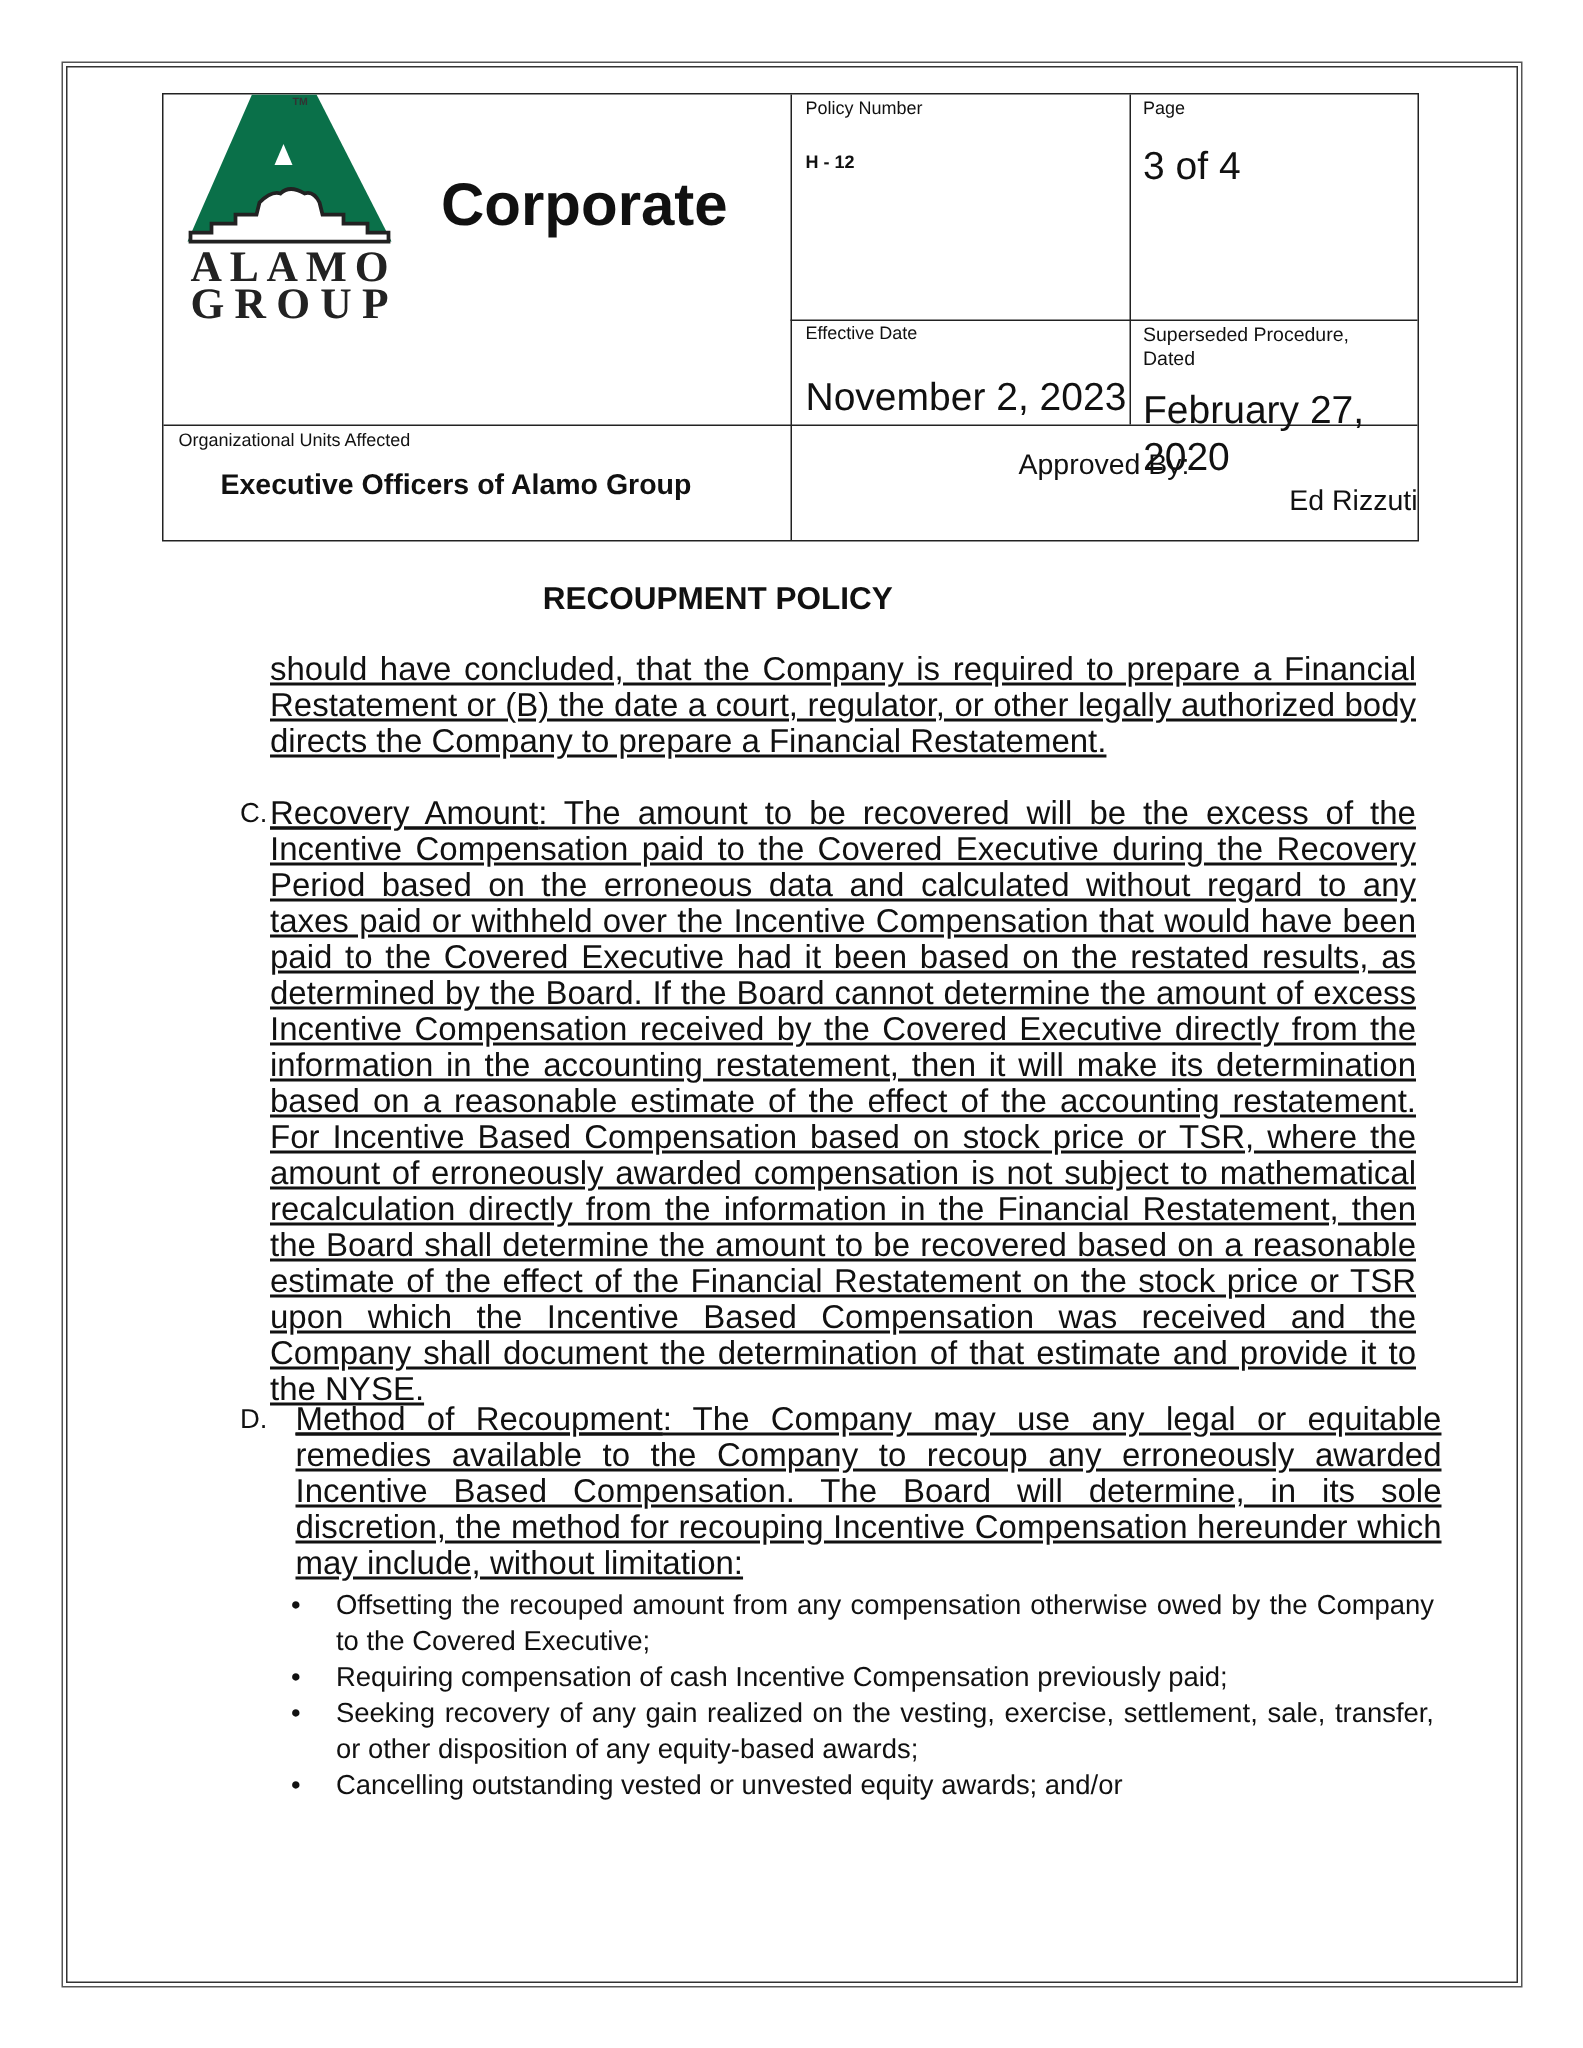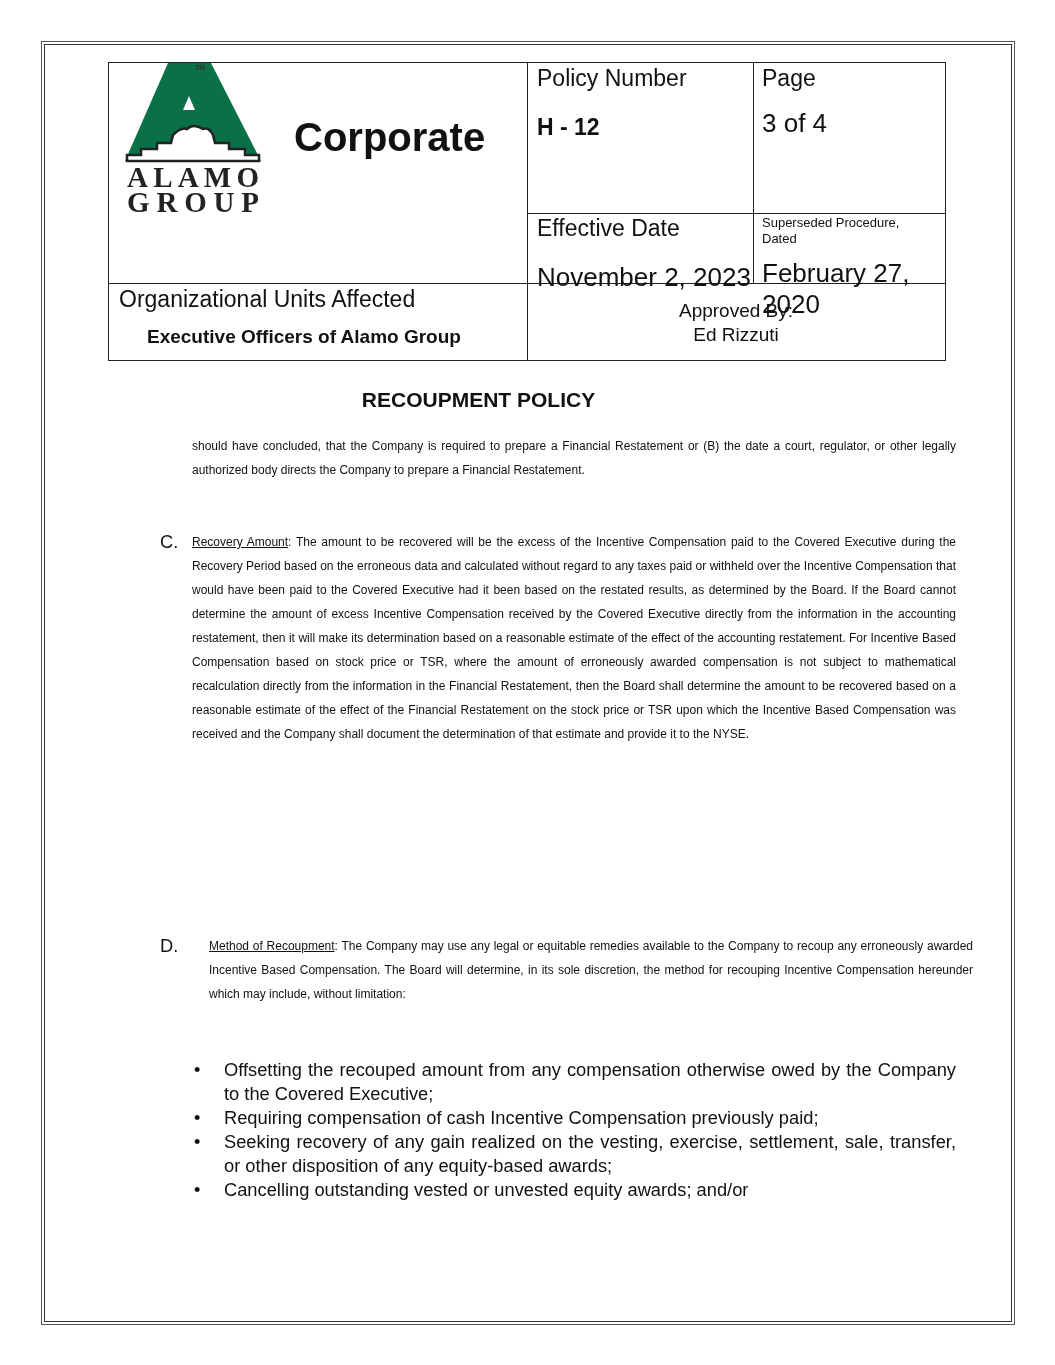--- a/index.html
+++ b/index.html
@@ -5,26 +5,26 @@
   html, body { margin:0; padding:0; background:#fff; }
   body { width:1055px; height:1365px; position:relative; font-family:"Liberation Sans", sans-serif; color:#111; overflow:hidden; }
   .page-border { position:absolute; left:41px; top:41px; width:972px; height:1282px; border:1px solid #555; }
   .page-border-inner { position:absolute; left:44px; top:44px; width:966px; height:1276px; border:1px solid #333; }
   .hdr { position:absolute; left:108px; top:62px; width:838px; height:299px; border:1px solid #222; box-sizing:border-box; }
   .cell { position:absolute; box-sizing:border-box; }
   .vline { position:absolute; background:#222; width:1px; }
   .hline { position:absolute; background:#222; height:1px; }
   .logo { position:absolute; left:14px; top:0; width:140px; height:150px; }
   .corp-title { position:absolute; left:185px; top:50px; width:220px; text-align:left; font-weight:bold; font-size:40px; line-height:48px; }
-  .lbl { font-size:23px; }
+  .lbl { font-size:12px; }
   .small-lbl { font-size:13px; line-height:16px; }
   .val { font-size:26px; }
   .bold { font-weight:bold; }
   .doc-title { position:absolute; left:0; width:957px; top:388px; text-align:center; font-weight:bold; font-size:21px; }
-  .body-text { position:absolute; left:192px; width:764px; font-size:12px; line-height:24px; text-align:justify; }
+  .body-text { position:absolute; left:180px; width:764px; font-size:22px; line-height:24px; text-align:justify;text-decoration:underline; }
   .item-letter { position:absolute; left:160px; font-size:18.3px; line-height:24px; }
   .u { text-decoration:underline; }
   .bullets { position:absolute; left:192px; top:1058px; width:764px; margin:0; padding:0; list-style:none; }
   .bullets li { position:relative; padding-left:32px; font-size:18.3px; line-height:24px; text-align:justify; }
   .bullets li .dot { position:absolute; left:2px; top:0; }
 </style>
 </head>
 <body>
 
 <div class="page-border"></div>
@@ -73,21 +73,21 @@
     <div class="val" style="margin-top:11px;">February 27, 2020</div>
   </div>
 
   <div class="cell" style="left:10px; top:223px;">
     <div class="lbl">Organizational Units Affected</div>
     <div class="lbl bold" style="margin-left:28px; margin-top:13px; font-size:19px;text-align:right;">Executive Officers of Alamo Group</div>
   </div>
 
   <div class="cell" style="left:418px; top:236px; width:418px; text-align:center;">
     <div class="val" style="font-size:19px; line-height:24px;">Approved By:</div>
-    <div class="val" style="font-size:19px; line-height:24px;">Ed Rizzuti</div>
+    <div class="val" style="font-size:19px; line-height:24px;text-align:right;">Ed Rizzuti</div>
   </div>
 </div>
 
 <div class="doc-title">RECOUPMENT POLICY</div>
 
 <div class="body-text" style="top:434px;">should have concluded, that the Company is required to prepare a Financial Restatement or (B) the date a court, regulator, or other legally authorized body directs the Company to prepare a Financial Restatement.</div>
 
 <div class="item-letter" style="top:530px;">C.</div>
 <div class="body-text" style="top:530px;">
   <span class="u">Recovery Amount</span><span>:  The amount to be recovered will be the excess of the Incentive Compensation paid to the Covered Executive during the Recovery Period based on the erroneous data and calculated without regard to any taxes paid or withheld over the Incentive Compensation that would have been paid to the Covered Executive had it been based on the restated results, as determined by the Board. If the Board cannot determine the amount of excess Incentive Compensation received by the Covered Executive directly from the information in the accounting restatement, then it will make its determination based on a reasonable estimate of the effect of the accounting restatement. For Incentive Based Compensation based on stock price or TSR, where the amount of erroneously awarded compensation is not subject to mathematical recalculation directly from the information in the Financial Restatement, then the Board shall determine the amount to be recovered based on a reasonable estimate of the effect of the Financial Restatement on the stock price or TSR upon which the Incentive Based Compensation was received and the Company shall document the determination of that estimate and provide it to the NYSE.</span>

